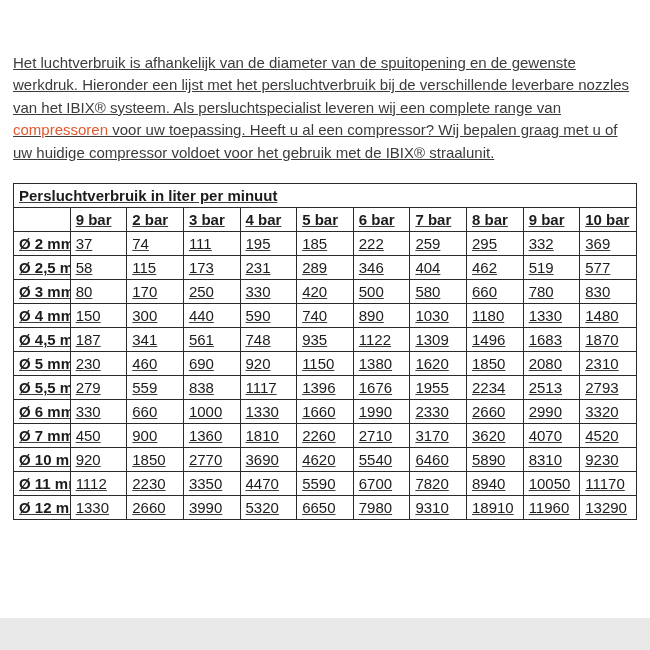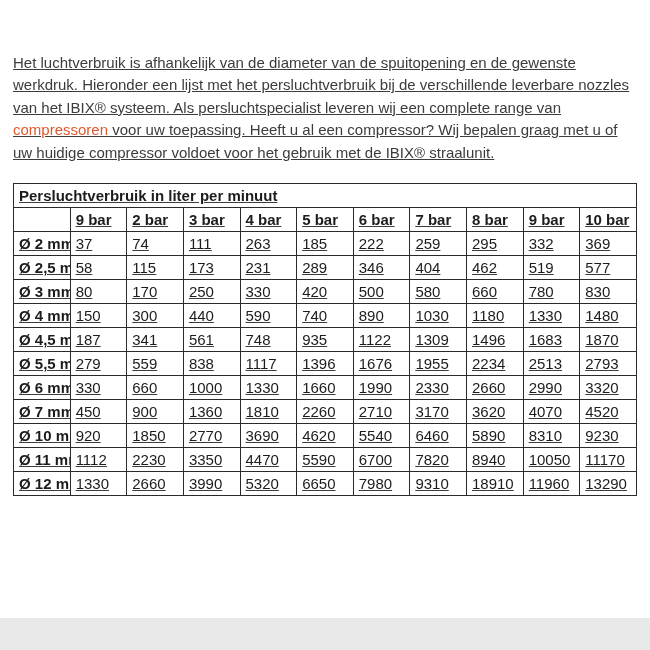--- a/index.html
+++ b/index.html
@@ -93,21 +93,21 @@
           <th>9 bar</th>
           <th>10 bar</th>
         </tr>
     </thead>
     <tbody id="table-body">
         <tr>
           <th class="label-col">Ø 2 mm</th>
           <td>37</td>
           <td>74</td>
           <td>111</td>
-          <td>263</td>
+          <td>195</td>
           <td>185</td>
           <td>222</td>
           <td>259</td>
           <td>295</td>
           <td>332</td>
           <td>369</td>
         </tr>
         <tr>
           <th class="label-col">Ø 2,5 mm</th>
           <td>58</td>
@@ -154,20 +154,33 @@
           <td>561</td>
           <td>748</td>
           <td>935</td>
           <td>1122</td>
           <td>1309</td>
           <td>1496</td>
           <td>1683</td>
           <td>1870</td>
         </tr>
         <tr>
+          <th class="label-col">Ø 5 mm</th>
+          <td>230</td>
+          <td>460</td>
+          <td>690</td>
+          <td>920</td>
+          <td>1150</td>
+          <td>1380</td>
+          <td>1620</td>
+          <td>1850</td>
+          <td>2080</td>
+          <td>2310</td>
+        </tr>
+        <tr>
           <th class="label-col">Ø 5,5 mm</th>
           <td>279</td>
           <td>559</td>
           <td>838</td>
           <td>1117</td>
           <td>1396</td>
           <td>1676</td>
           <td>1955</td>
           <td>2234</td>
           <td>2513</td>

